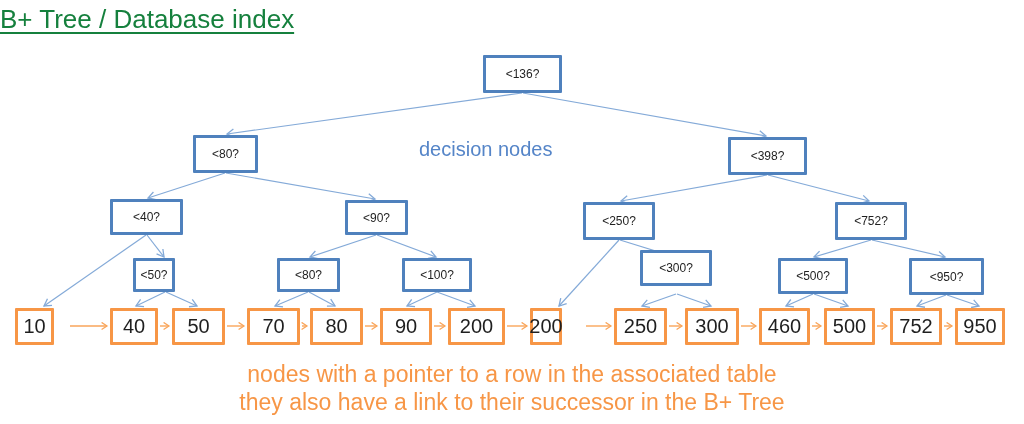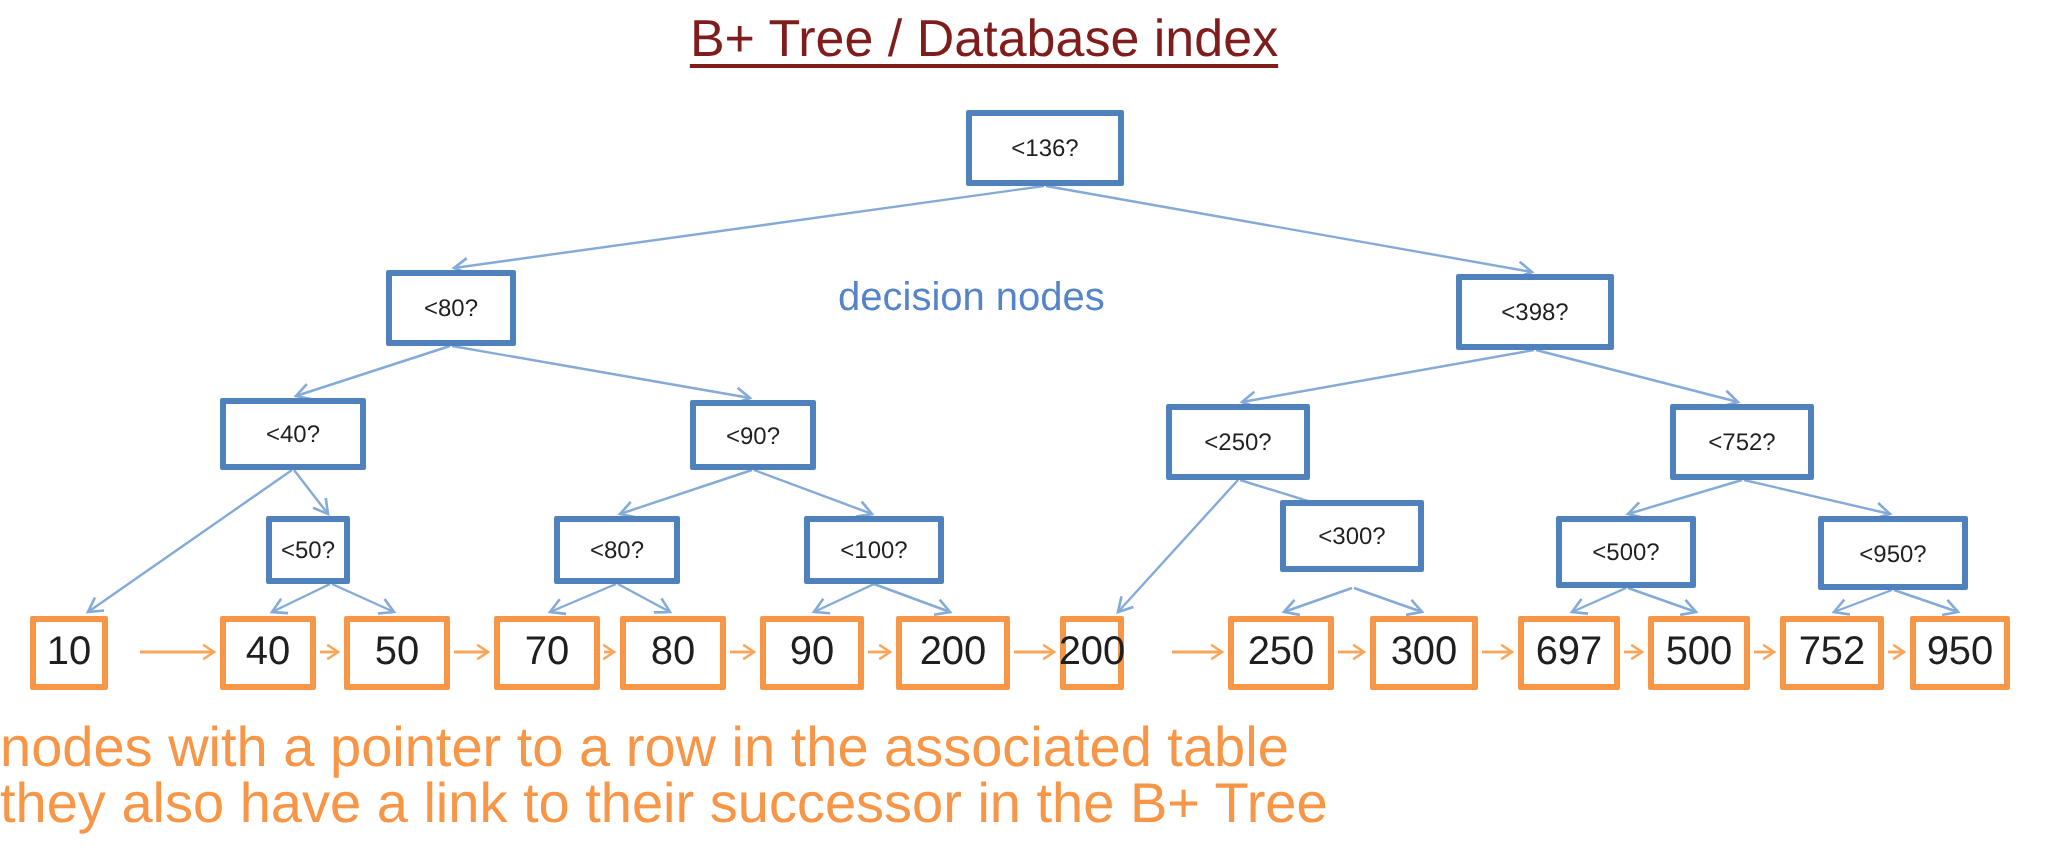--- a/index.html
+++ b/index.html
@@ -1,41 +1,41 @@
 <!DOCTYPE html>
 <html style="--decision-border: #4f81bd; --leaf-border: #f79646; --edge-blue: #84aad8; --edge-orange: #f9a55a; --notes-text: #f79646; --decision-label-text: #5585c8;"><head>
 <meta charset="utf-8">
 <style>
   html,body { margin:0; padding:0; background:#ffffff; }
   .canvas {
     position:relative; width:1024px; height:424px; background:#ffffff;
     font-family:"Liberation Sans", sans-serif; overflow:hidden;
   }
   .title {
-    position:absolute; top:4px; left:0; width:984px; text-align:center;
-    font-size:26px; color:#7f1d1d; text-decoration:underline;
+    position:absolute; top:4px; left:0; width:984px; 
+    font-size:26px; color:#15803d; text-decoration:underline;
     text-underline-offset:4px;
   }
   .decision-label {
     position:absolute; left:419px; top:138px;
     font-size:20px; color:var(--decision-label-text, #5585c8);
   }
   .edges { position:absolute; left:0; top:0; width:1024px; height:424px; }
   .be { stroke:var(--edge-blue, #84aad8); stroke-width:1.2; fill:none; }
   .oe { stroke:var(--edge-orange, #f9a55a); stroke-width:1.4; fill:none; }
   .node {
     position:absolute; box-sizing:border-box; background:#ffffff;
     display:flex; align-items:center; justify-content:center;
     color:#1f1f1f; border-radius:1px;
   }
   .dnode { border:3px solid var(--decision-border, #4f81bd); font-size:12px; }
   .lnode { border:3px solid var(--leaf-border, #f79646); font-size:20px; }
   .notes {
-    position:absolute; top:360px; left:0; width:1024px; text-align:left;
-    color:var(--notes-text, #f79646); font-size:28px; line-height:28px;
+    position:absolute; top:360px; left:0; width:1024px; text-align:center;
+    color:var(--notes-text, #f79646); font-size:23px; line-height:28px;
   }
 </style>
 </head>
 <body>
 
 <div class="canvas">
 
   <div class="title">B+ Tree / Database index</div>
 
   <svg class="edges" viewBox="0 0 1024 424" xmlns="http://www.w3.org/2000/svg">
@@ -109,21 +109,21 @@
   <div class="node lnode" style="left:15px;top:308px;width:39px;height:37px">10</div>
   <div class="node lnode" style="left:110px;top:308px;width:48px;height:37px">40</div>
   <div class="node lnode" style="left:172px;top:308px;width:53px;height:37px">50</div>
   <div class="node lnode" style="left:247px;top:308px;width:53px;height:37px">70</div>
   <div class="node lnode" style="left:310px;top:308px;width:53px;height:37px">80</div>
   <div class="node lnode" style="left:380px;top:308px;width:52px;height:37px">90</div>
   <div class="node lnode" style="left:448px;top:308px;width:57px;height:37px">200</div>
   <div class="node lnode" style="left:530px;top:308px;width:32px;height:37px">200</div>
   <div class="node lnode" style="left:614px;top:308px;width:53px;height:37px">250</div>
   <div class="node lnode" style="left:685px;top:308px;width:54px;height:37px">300</div>
-  <div class="node lnode" style="left:759px;top:308px;width:51px;height:37px">697</div>
+  <div class="node lnode" style="left:759px;top:308px;width:51px;height:37px">460</div>
   <div class="node lnode" style="left:824px;top:308px;width:51px;height:37px">500</div>
   <div class="node lnode" style="left:890px;top:308px;width:52px;height:37px">752</div>
   <div class="node lnode" style="left:955px;top:308px;width:50px;height:37px">950</div>
 
   <div class="notes">
     <div>nodes with a pointer to a row in the associated table</div>
     <div>they also have a link to their successor in the B+ Tree</div>
   </div>
 
 </div>

